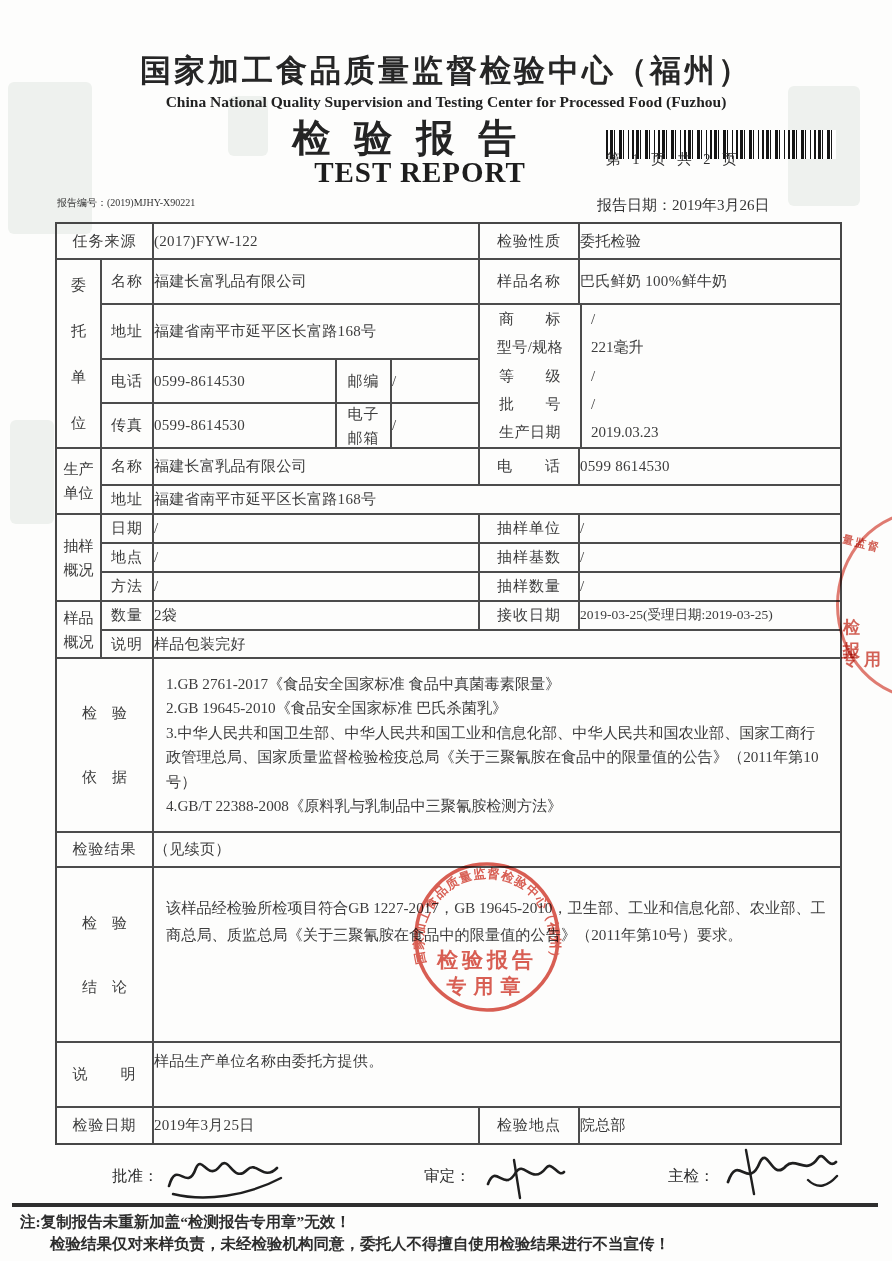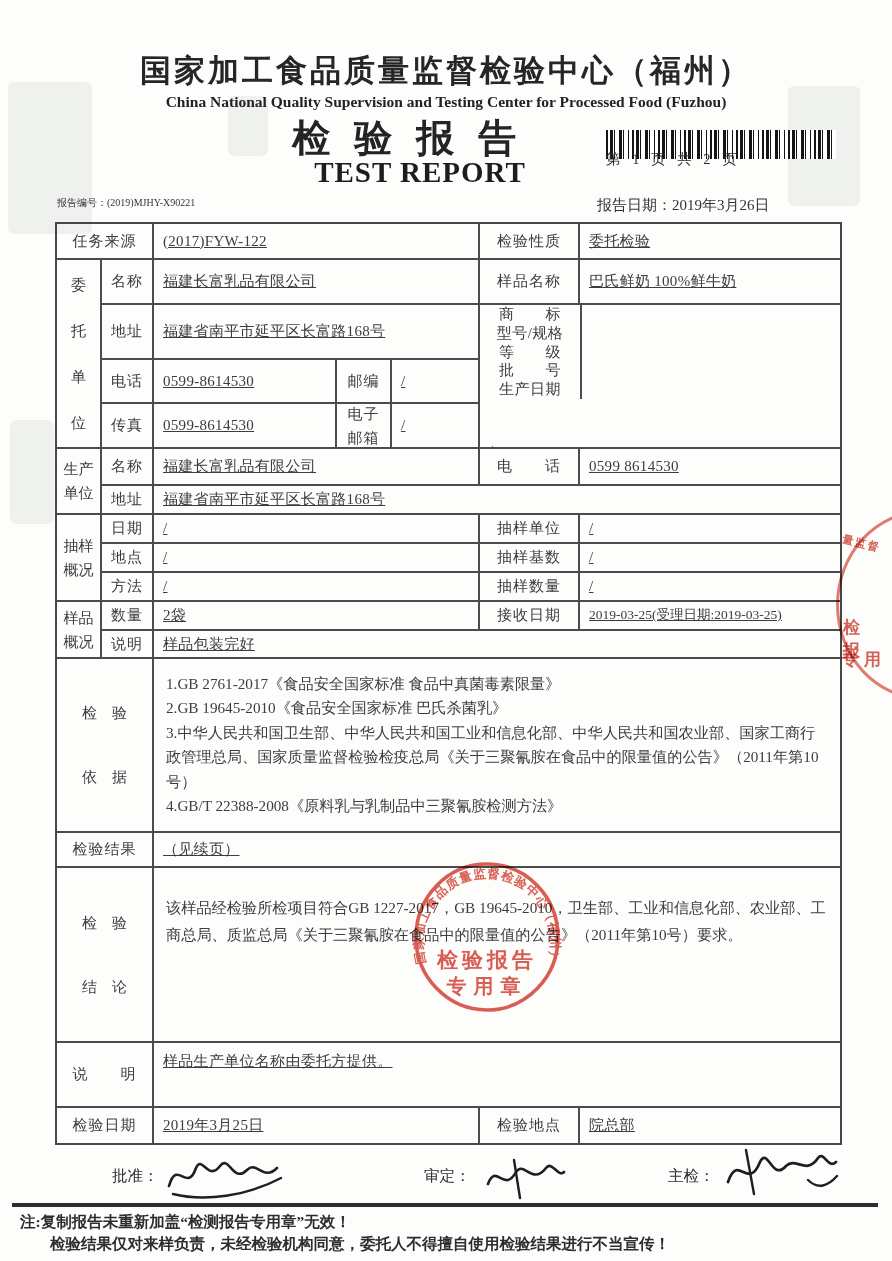--- a/index.html
+++ b/index.html
@@ -25,24 +25,24 @@
   .meta-date{position:absolute;left:597px;top:196px;font-size:15px;color:#333;}
   
   .rt{position:absolute;left:55px;top:222px;width:783px;height:919px;
       display:grid;border:2.5px solid #474747;
       grid-template-columns:45px 52px 183px 55px 88px 100px 260px;
       grid-template-rows:36px 45px 55px 44px 45px 37px 29px 29px 29px 29px 29px 28px 174px 35px 175px 65px 35px;}
   .c{border-right:2px solid #4c4c4c;border-bottom:2px solid #4c4c4c;
      display:flex;align-items:center;font-size:15px;line-height:1.25;color:#3c3c3c;overflow:hidden;}
   .no-r{border-right:none;}.no-b{border-bottom:none;}
   .lab{justify-content:center;text-align:center;letter-spacing:1px;}
-  .val{padding-left:9px;letter-spacing:.3px;text-decoration:underline;}
+  .val{letter-spacing:.3px;}
   .glab{justify-content:center;text-align:center;white-space:pre-line;}
   .lh46{line-height:46px;}.lh24{line-height:24px;}.lh64{line-height:64px;}
-  .tall{flex-direction:column;align-items:stretch;padding:0;gap:43px;}
+  .tall{flex-direction:row;align-items:stretch;padding:0;}
   .tall .tlab{width:100px;border-right:2px solid #4c4c4c;display:flex;flex-direction:column;}
   .tall .tval{flex:1;display:flex;flex-direction:column;}
   .tall .ln{flex:1;display:flex;align-items:center;}
   .tall .tlab .ln{justify-content:center;letter-spacing:.5px;}
   .tall .tval .ln{padding-left:9px;}
   .basis-c{flex-direction:column;align-items:stretch;justify-content:center;padding:0 12px;}
   .basis-c div{line-height:24.5px;font-size:15.2px;}
   .concl{align-items:flex-start;padding:26px 14px 0 12px;line-height:27px;font-size:15.2px;}
   .remark-v{align-items:flex-start;padding-top:9px;}
   .fit{font-size:13.5px;white-space:nowrap;letter-spacing:0;}

